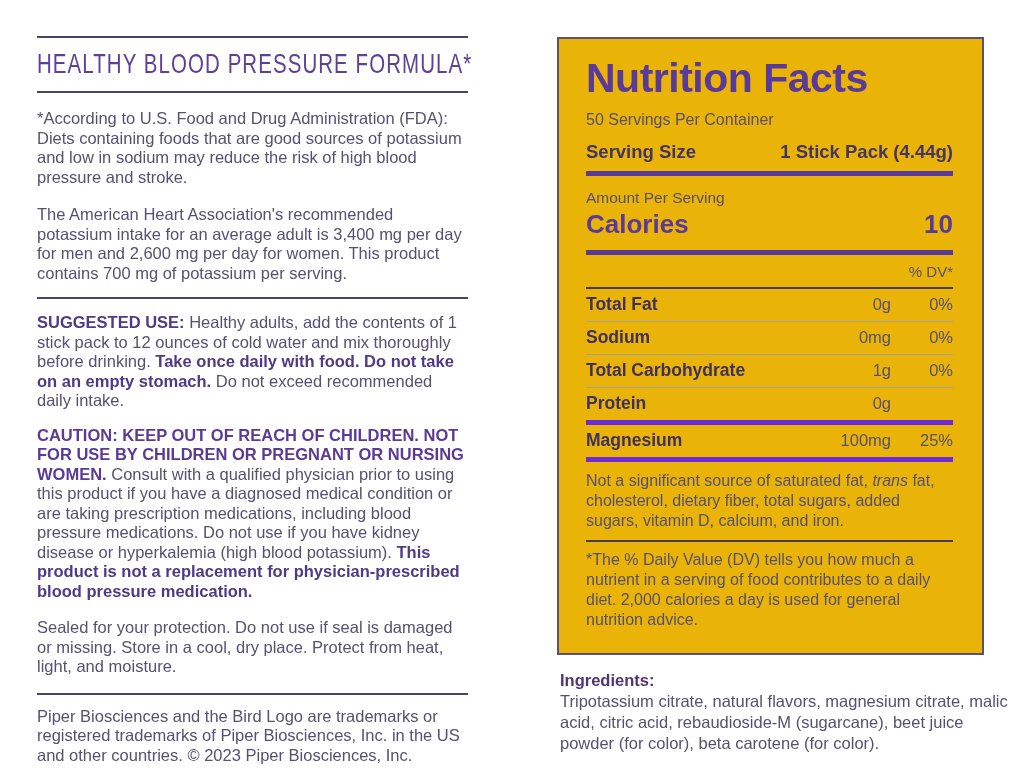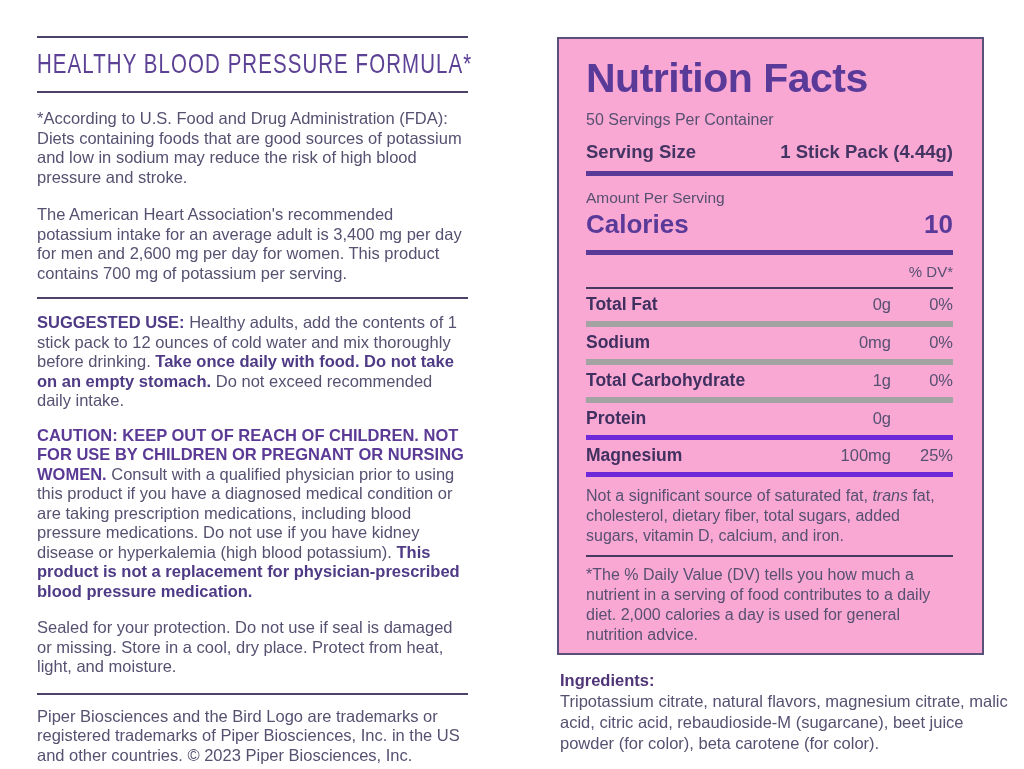--- a/index.html
+++ b/index.html
@@ -21,40 +21,40 @@
   .p-use { margin-top:14px; }
   .p-caution { margin-top:15px; }
   .p-storage { margin-top:17px; }
   .bottom-rule { margin-top:16px; }
   .p-trademark { margin-top:12px; }
   .bold-violet { font-weight:bold; color:#4e3a85; }
   .bold-bright { font-weight:bold; color:#5b3a96; }
 
   
   .nf-box { position:absolute; left:557px; top:37px; width:427px; height:618px;
-            border:2px solid #5a517a; background:#f9a8d4; padding:0 29px 0 27px;
+            border:2px solid #5a517a; background:#eab308; padding:0 29px 0 27px;
             overflow:hidden; }
   .nf-title { margin-top:16px; font-size:41px; font-weight:bold; color:#5a3a99;
               letter-spacing:-0.5px; }
   .nf-servings { margin-top:9px; font-size:16px; color:#575071; }
   .nf-ss-row { margin-top:12px; display:flex; justify-content:space-between;
                font-size:18.5px; font-weight:bold; color:#443463; }
   .hr-thick { height:5px; background:#5a3a99; width:100%; }
   .nf-ss-rule { margin-top:8px; }
   .nf-aps { margin-top:13px; font-size:15.5px; color:#575071; }
   .nf-cal-row { margin-top:2px; display:flex; justify-content:space-between;
                 align-items:baseline; font-size:26px; font-weight:bold; color:#5a3a99; }
   .nf-cal-rule { margin-top:10px; }
   .nf-dv-head { text-align:right; font-size:15px; color:#575071;
                 padding:8px 0 7px 0; border-bottom:2px solid #473a61; }
   .nf-row { display:flex; align-items:baseline; padding:5px 0 6px 0; }
   .nf-row .n-name { flex:0 0 auto; font-size:17.5px; font-weight:bold; color:#3f3060; }
   .nf-row .n-amt  { flex:1 1 auto; text-align:right; font-size:16.5px; color:#575071; }
   .nf-row .n-dv   { flex:0 0 62px; text-align:right; font-size:16.5px; color:#575071; }
-  .b-thin  { border-bottom:6px solid #a3a3a3; }
+  .b-thin  { border-bottom:1px solid #a3a3a3; }
   .b-thick { border-bottom:5px solid #6d28d9; }
   .nf-note1 { margin-top:9px; font-size:16px; line-height:20px; color:#575071;
               padding-bottom:9px; border-bottom:2px solid #473a61; }
   .nf-note1 i { font-style:italic;text-align:center; }
   .nf-note2 { margin-top:8px; font-size:16px; line-height:20px; color:#575071; }
 
   
   .ingredients { position:absolute; left:560px; top:670px; width:458px;
                  font-size:16.5px; line-height:21px; color:#575071; }
   .ing-label { font-weight:bold; color:#4f3577; }

